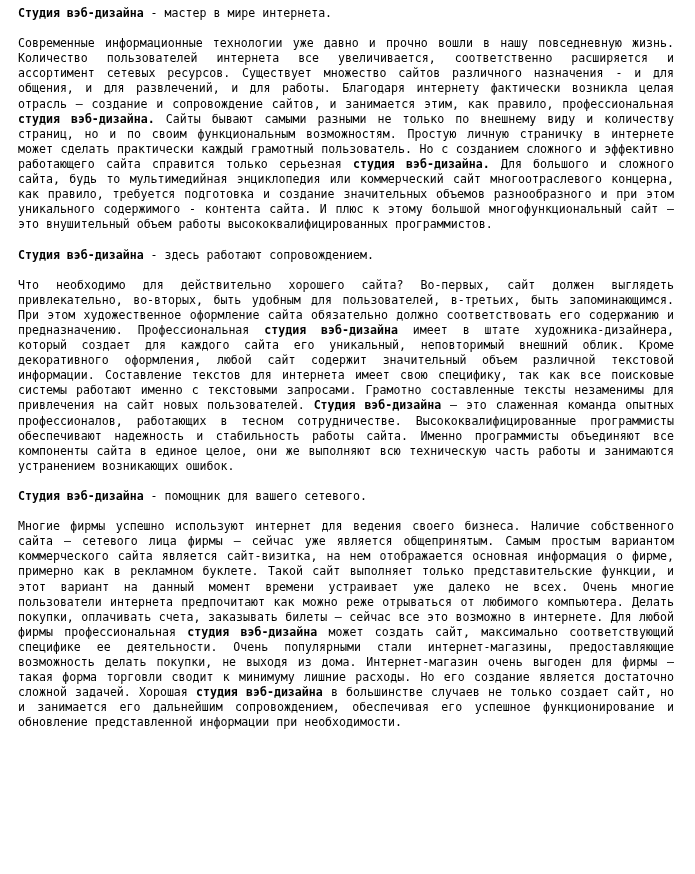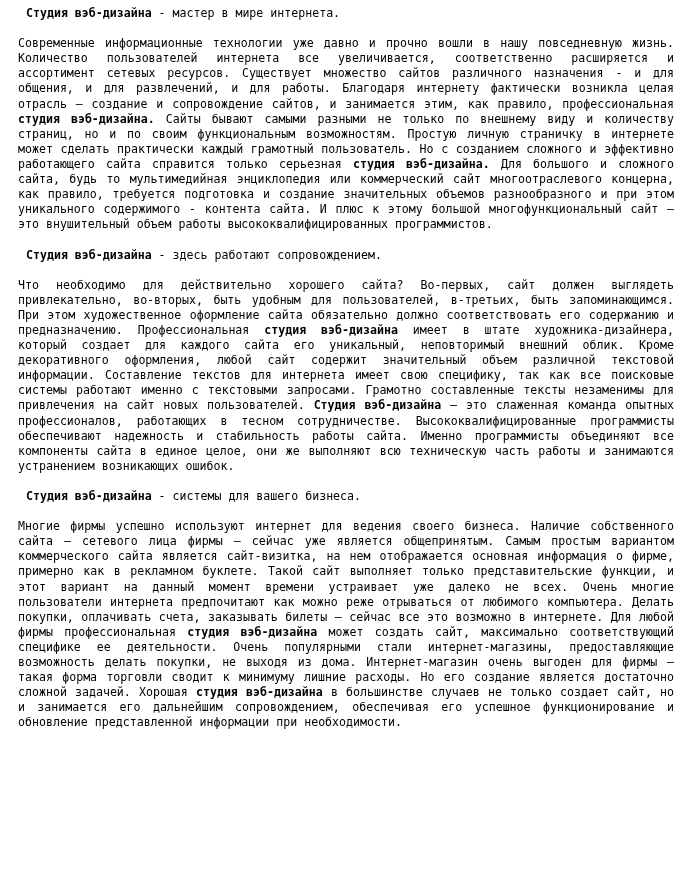--- a/index.html
+++ b/index.html
@@ -32,34 +32,33 @@
     font-size: 11.6px;
     line-height: 15.1px;
     text-align: justify;
     text-justify: inter-word;
     letter-spacing: 0px;
     word-spacing: 0px;
     white-space: normal;
   }
   p.block.heading {
     text-align: left;
-    margin-left: 8px;
   }
   p.block + p.block {
     margin-top: 15.1px;
   }
   b.em {
     font-weight: bold;
   }
 </style>
 </head>
 <body>
 
 <div id="page">
   <div class="doc" id="doc-root">
       <p class="block heading"><b class="em">Студия вэб-дизайна</b><span> - мастер в мире интернета.</span></p>
       <p class="block"><span>Современные информационные технологии уже давно и прочно вошли в нашу повседневную жизнь. Количество пользователей интернета все увеличивается, соответственно расширяется и ассортимент сетевых ресурсов. Существует множество сайтов различного назначения - и для общения, и для развлечений, и для работы. Благодаря интернету фактически возникла целая отрасль — создание и сопровождение сайтов, и занимается этим, как правило, профессиональная </span><b class="em">студия вэб-дизайна.</b><span> Сайты бывают самыми разными не только по внешнему виду и количеству страниц, но и по своим функциональным возможностям. Простую личную страничку в интернете может сделать практически каждый грамотный пользователь. Но с созданием сложного и эффективно работающего сайта справится только серьезная </span><b class="em">студия вэб-дизайна.</b><span> Для большого и сложного сайта, будь то мультимедийная энциклопедия или коммерческий сайт многоотраслевого концерна, как правило, требуется подготовка и создание значительных объемов разнообразного и при этом уникального содержимого - контента сайта. И плюс к этому большой многофункциональный сайт — это внушительный объем работы высококвалифицированных программистов.</span></p>
       <p class="block heading"><b class="em">Студия вэб-дизайна</b><span> - здесь работают сопровождением.</span></p>
       <p class="block"><span>Что необходимо для действительно хорошего сайта? Во-первых, сайт должен выглядеть привлекательно, во-вторых, быть удобным для пользователей, в-третьих, быть запоминающимся. При этом художественное оформление сайта обязательно должно соответствовать его содержанию и предназначению. Профессиональная </span><b class="em">студия вэб-дизайна</b><span> имеет в штате художника-дизайнера, который создает для каждого сайта его уникальный, неповторимый внешний облик. Кроме декоративного оформления, любой сайт содержит значительный объем различной текстовой информации. Составление текстов для интернета имеет свою специфику, так как все поисковые системы работают именно с текстовыми запросами. Грамотно составленные тексты незаменимы для привлечения на сайт новых пользователей. </span><b class="em">Студия вэб-дизайна</b><span> — это слаженная команда опытных профессионалов, работающих в тесном сотрудничестве. Высококвалифицированные программисты обеспечивают надежность и стабильность работы сайта. Именно программисты объединяют все компоненты сайта в единое целое, они же выполняют всю техническую часть работы и занимаются устранением возникающих ошибок.</span></p>
-      <p class="block heading"><b class="em">Студия вэб-дизайна</b><span> - системы для вашего бизнеса.</span></p>
+      <p class="block heading"><b class="em">Студия вэб-дизайна</b><span> - помощник для вашего сетевого.</span></p>
       <p class="block"><span>Многие фирмы успешно используют интернет для ведения своего бизнеса. Наличие собственного сайта — сетевого лица фирмы — сейчас уже является общепринятым. Самым простым вариантом коммерческого сайта является сайт-визитка, на нем отображается основная информация о фирме, примерно как в рекламном буклете. Такой сайт выполняет только представительские функции, и этот вариант на данный момент времени устраивает уже далеко не всех. Очень многие пользователи интернета предпочитают как можно реже отрываться от любимого компьютера. Делать покупки, оплачивать счета, заказывать билеты — сейчас все это возможно в интернете. Для любой фирмы профессиональная </span><b class="em">студия вэб-дизайна</b><span> может создать сайт, максимально соответствующий специфике ее деятельности. Очень популярными стали интернет-магазины, предоставляющие возможность делать покупки, не выходя из дома. Интернет-магазин очень выгоден для фирмы — такая форма торговли сводит к минимуму лишние расходы. Но его создание является достаточно сложной задачей. Хорошая </span><b class="em">студия вэб-дизайна</b><span> в большинстве случаев не только создает сайт, но и занимается его дальнейшим сопровождением, обеспечивая его успешное функционирование и обновление представленной информации при необходимости.</span></p>
     </div>
 </div>
 
 </body></html>

